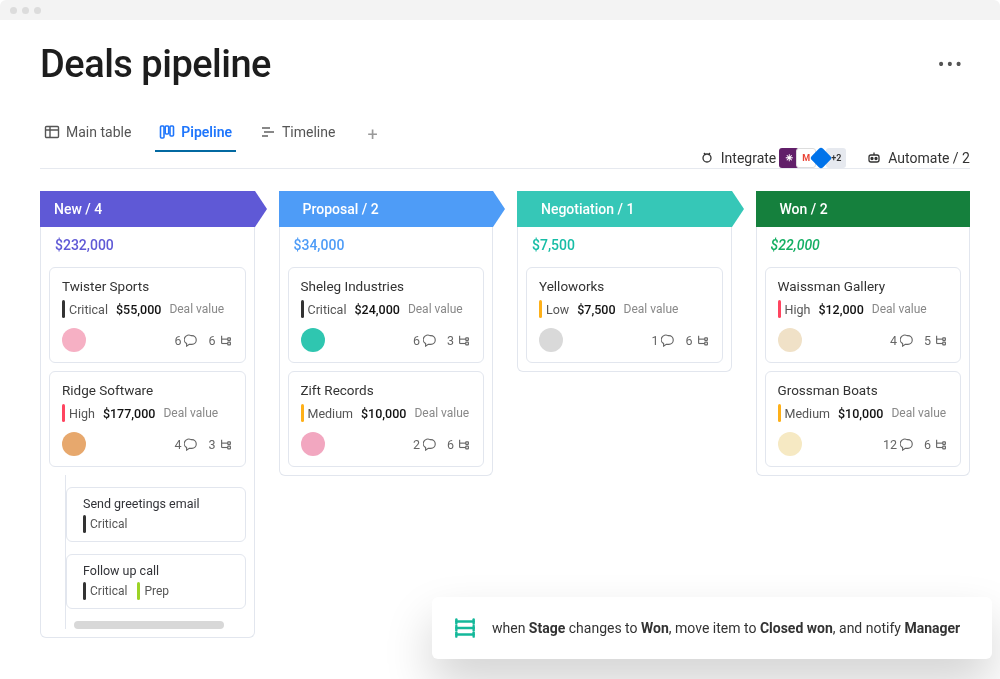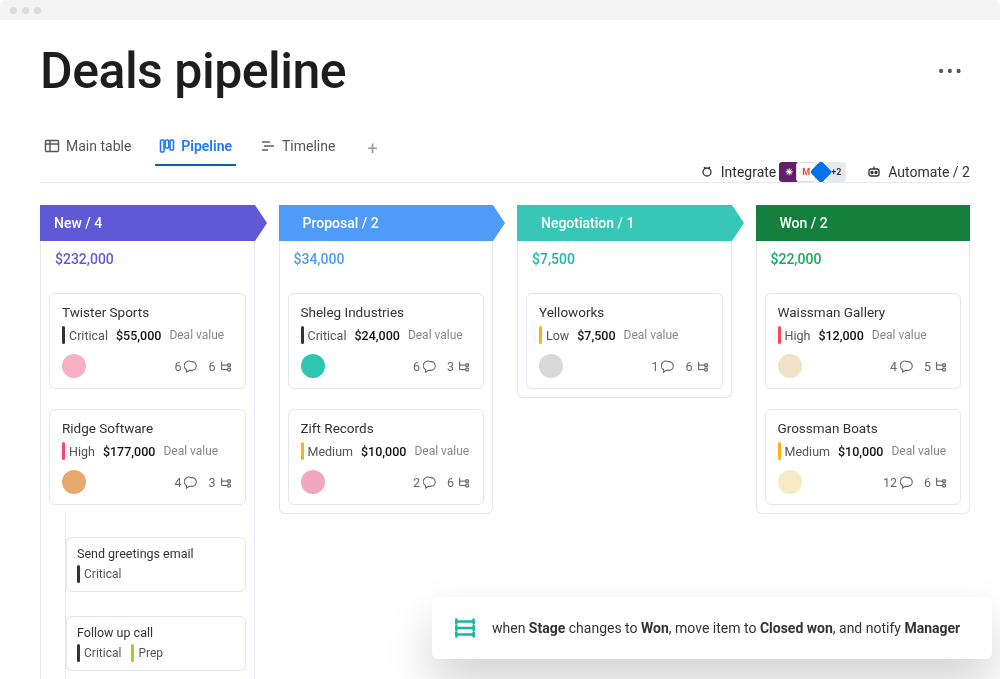--- a/index.html
+++ b/index.html
@@ -21,21 +21,21 @@
     height: 20px;
     background: #f3f3f3;
     display: flex;
     align-items: center;
     padding-left: 10px;
     gap: 5px;
   }
   .dot { width:7px; height:7px; border-radius:50%; background:#dcdcdc; }
   .content { padding: 22px 30px 0 40px; }
   .header-row { display:flex; align-items:center; justify-content:space-between; }
-  h1 { font-size: 50px; font-weight: 500; color:#1d1d1d; letter-spacing:-0.5px; }
+  h1 { font-size: 38px; font-weight: 500; color:#1d1d1d; letter-spacing:-0.5px; }
   .more-dots { color:#555; font-size:20px; letter-spacing:2px; cursor:pointer; margin-right:6px; }
   .tabs-row { display:flex; align-items:center; margin-top:14px; border-bottom:1px solid #e6e9ef; }
   .tabs-left { display:flex; align-items:center; gap:20px; }
   .tab { display:flex; align-items:center; gap:6px; padding:6px 4px 10px 4px; color:#555; cursor:pointer; }
   .tab.active { color:#1f76fc; border-bottom:2px solid #0369a1; font-weight:600; margin-bottom:-1px; }
   .tab svg { width:16px; height:16px; }
   .add-tab { color:#999; font-size:18px; padding:4px 8px; cursor:pointer; }
   .tabs-right { margin-left:auto; display:flex; align-items:center; gap:20px; color:#333; }
   .integrate, .automate { display:flex; align-items:center; gap:6px; cursor:pointer;margin-top:48px; }
   .int-icons { display:flex; align-items:center; }
@@ -53,40 +53,40 @@
   }
   .col-head.c0 { background:#5f59d6; }
   .col-head.c0::after { border-left:12px solid #5f59d6; z-index:2; }
   .col-head.c1 { background:#4e9cf7; padding-left:24px; }
   .col-head.c1::after { border-left:12px solid #4e9cf7; z-index:2;}
   .col-head.c2 { background:#36c7b7; padding-left:24px;}
   .col-head.c2::after { border-left:12px solid #36c7b7; z-index:2;}
   .col-head.c3 { background:#15803d; padding-left:24px;}
   .col-body { border:1px solid #e2e6ee; border-top:none; border-radius:0 0 6px 6px; }
   .col-total { padding:10px 14px; font-weight:500; }
-  .c0t { color:#5f59d6; } .c1t{color:#4e9cf7;} .c2t{color:#17bda6;} .c3t{color:#14af63;}
+  .c0t { color:#5f59d6; } .c1t{color:#4e9cf7;} .c2t{color:#17bda6;} .c3t{color:#14af63;font-style:italic;}
   .cards { padding:4px 8px 8px 8px; display:flex; flex-direction:column; gap:8px; }
-  .card { border:1px solid #e2e6ee; border-radius:6px; padding:10px 12px; background:#fff;margin-top:12px; }
+  .card { border:1px solid #e2e6ee; border-radius:6px; padding:10px 12px; background:#fff; }
   .card-title { font-size:13.5px; color:#333; margin-bottom:6px; }
   .card-row1 { display:flex; align-items:center; gap:8px; font-size:12.5px; color:#555; }
   .prio { display:flex; align-items:center; gap:4px; }
   .pbar { width:3px; height:18px; border-radius:2px; display:inline-block; }
   .pbar.critical { background:#333; } 
   .pbar.high { background:#ff4560; }
   .pbar.medium { background:#feb019; }
   .pbar.low { background:#feb019; }
   .pbar.prep { background:#9cd326; }
   .dv { color:#888; font-size:12px; }
   .amt { color:#111; font-weight:500; }
   .card-row2 { display:flex; align-items:center; justify-content:space-between; margin-top:10px; }
   .avatar { width:24px; height:24px; border-radius:50%; background:#e0e0e0; display:inline-block; }
   .metrics { display:flex; align-items:center; gap:10px; color:#666; font-size:12.5px; }
   .metric { display:flex; align-items:center; gap:3px; }
   .subitems { margin-left:16px; border-left:1px solid #e2e6ee; padding-left:0; }
-  .subcard { border:1px solid #e2e6ee; border-radius:6px; padding:8px 10px; margin:24px 0; background:#fff; }
+  .subcard { border:1px solid #e2e6ee; border-radius:6px; padding:8px 16px; margin:12px 0; background:#fff; }
   .subcard-title { font-size:12.5px; margin-bottom:4px; }
   .tagrow { display:flex; gap:10px; }
   .tag { display:flex; align-items:center; gap:4px; font-size:12px; color:#555;}
   .scrollbar { height:8px; width:150px; background:#d8d8d8; border-radius:4px; margin:4px 0 0 8px; }
   .automation-toast {
     position:absolute; right:8px; bottom:20px;
     width:560px; background:#fff; border-radius:6px;
     box-shadow:0 24px 48px rgba(0,0,0,0.18);
     padding:18px 20px; display:flex; align-items:center; gap:14px;
     font-size:14px; color:#333;

